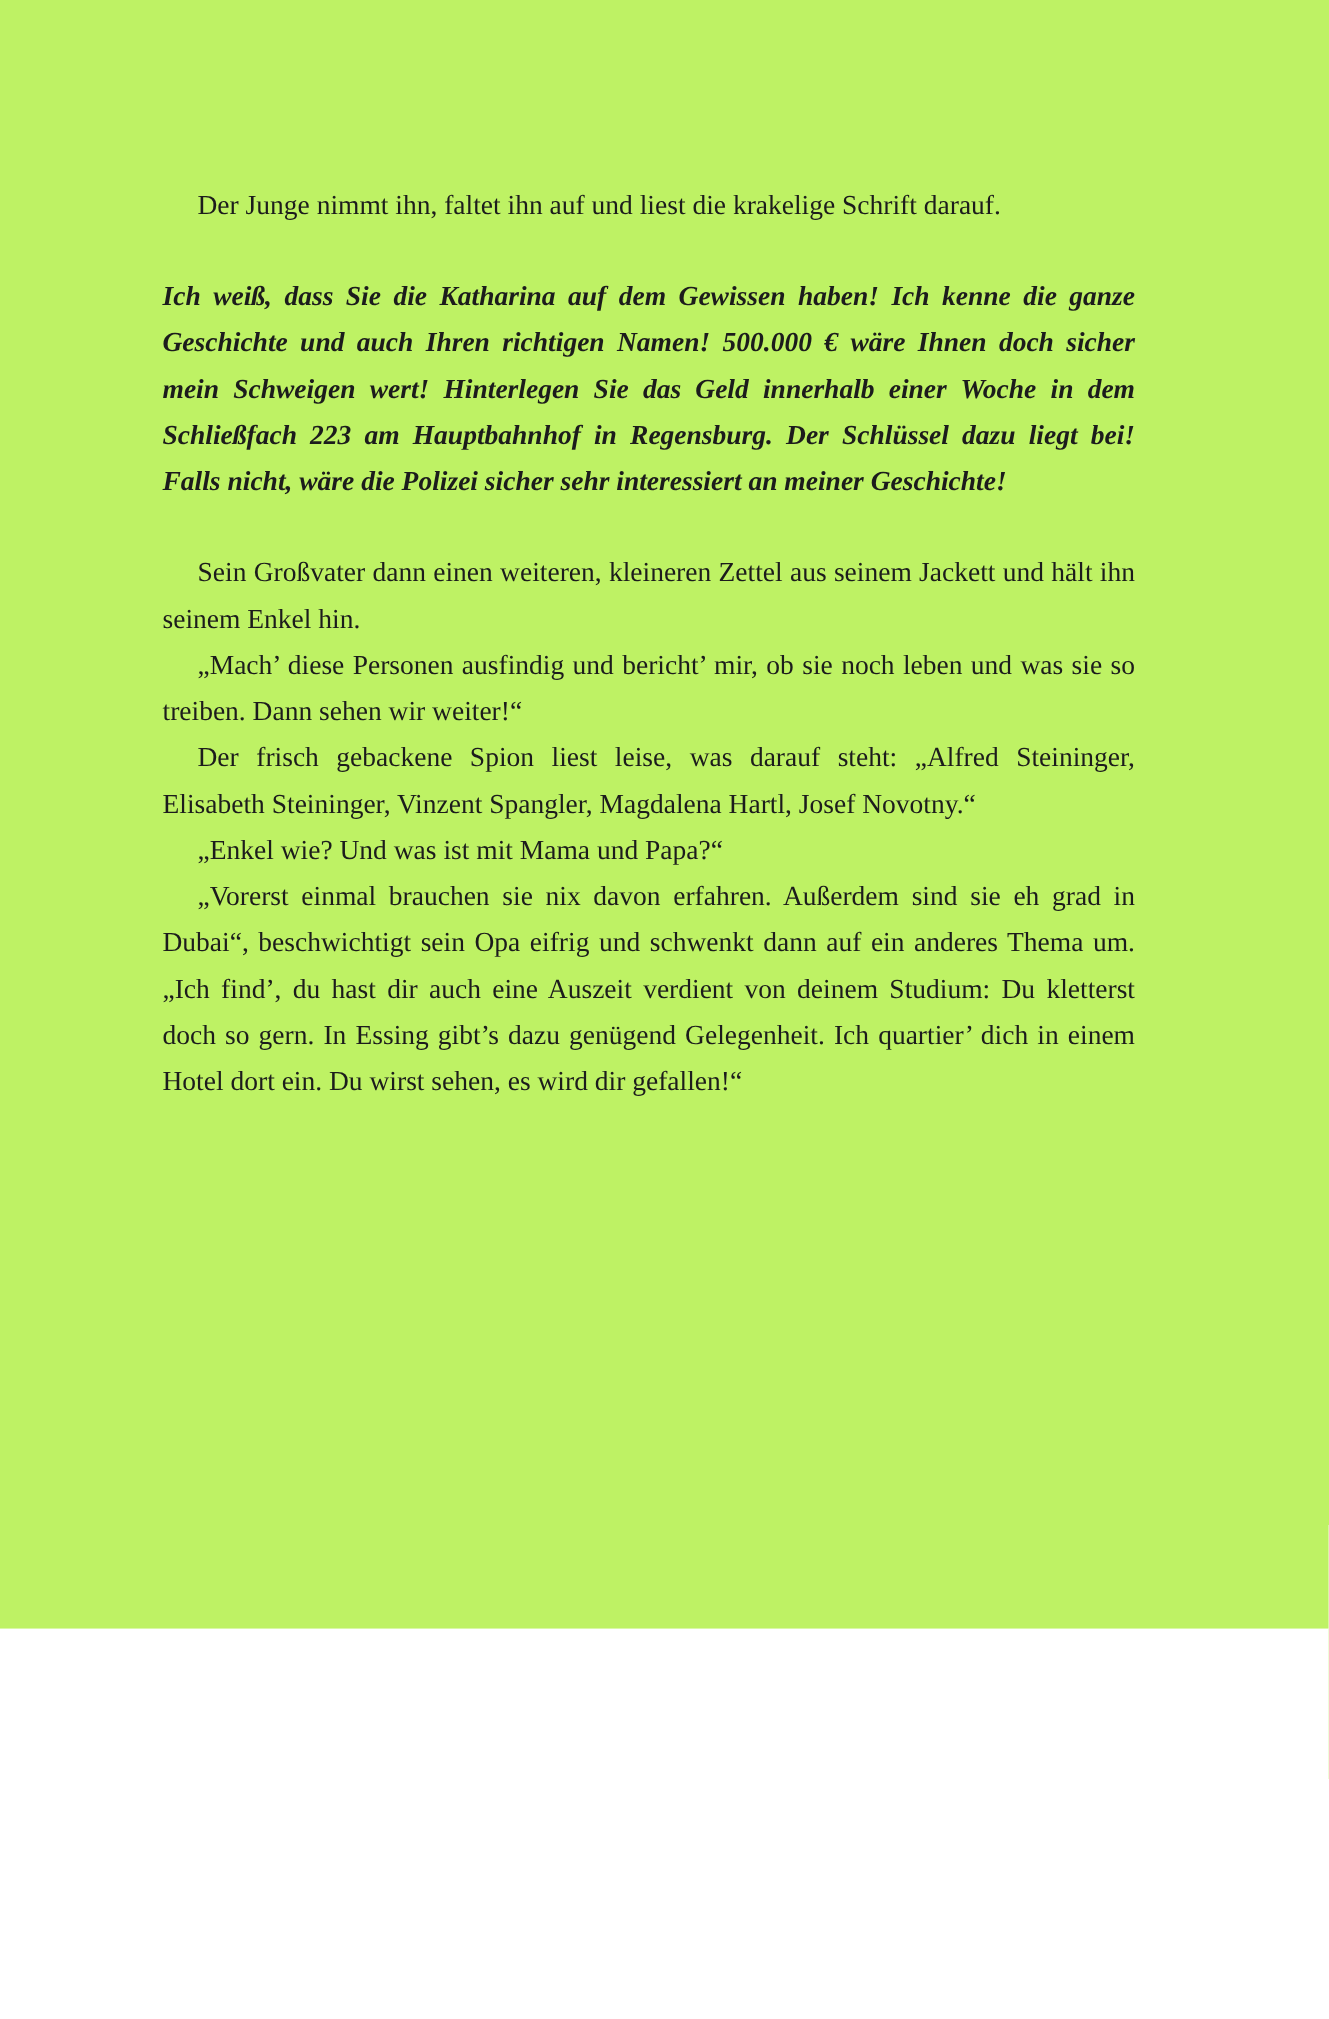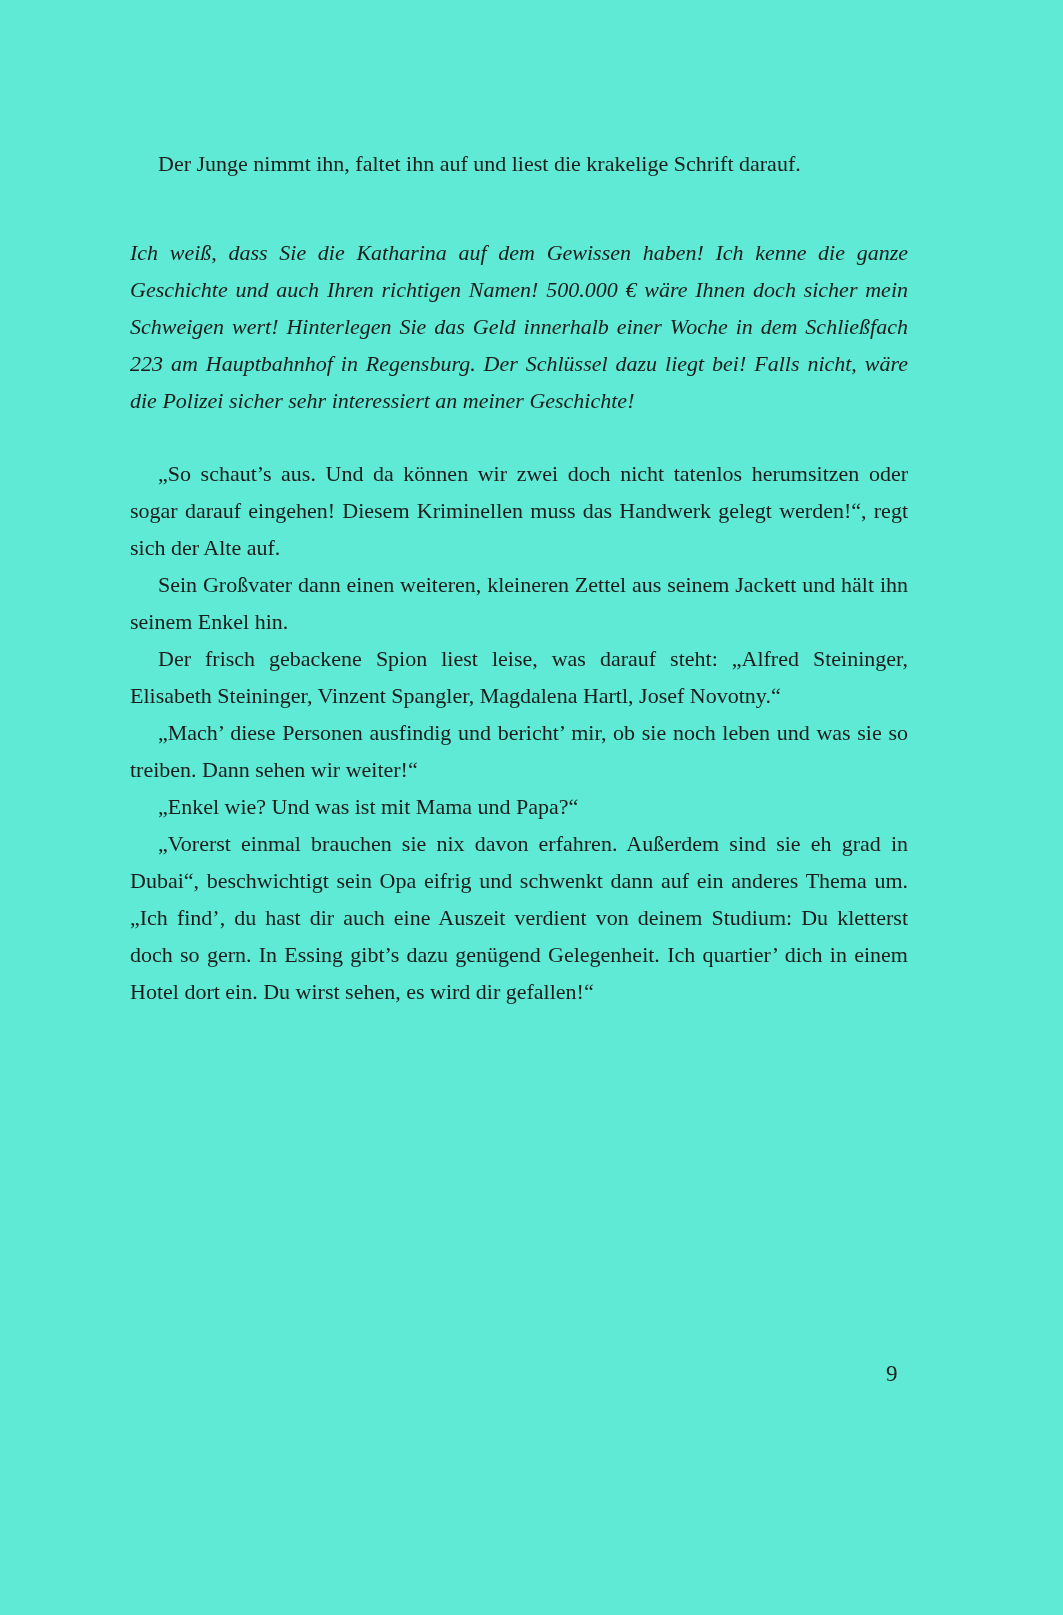--- a/index.html
+++ b/index.html
@@ -4,22 +4,22 @@
 <style>
   * { box-sizing: border-box; }
   html, body {
     margin: 0;
     padding: 0;
     background: #ffffff;
   }
   .book-page {
     position: relative;
     width: 1063px;
-    height: 1615px;
-    background: #5eead4;
+    height: 1303px;
+    background: #bef264;
     color: #1c1c1c;
     font-family: "Liberation Serif", "DejaVu Serif", serif;
     overflow: hidden;
   }
   .text-block {
     position: absolute;
     left: 130px;
     top: 145px;
     width: 778px;
     font-size: 22px;
@@ -28,40 +28,40 @@
     hyphens: auto;
     -webkit-hyphens: auto;
   }
   .text-block p {
     margin: 0;
     text-indent: 28px;
   }
   .text-block p.letter {
     font-style: italic;
     text-indent: 0;
-    margin-top: 52px;
+    margin-top: 36px;
     margin-bottom: 36px;
+    font-weight: bold;
   }
   .page-number {
     position: absolute;
     left: 886px;
     top: 1362px;
     font-size: 23px;
     line-height: 1;
     color: #1c1c1c;
   }
 </style>
 </head>
 <body>
 
 <div class="book-page">
   <div class="text-block">
     <p>Der Junge nimmt ihn, faltet ihn auf und liest die krakelige Schrift darauf.</p>
     <p class="letter">Ich weiß, dass Sie die Katharina auf dem Gewissen haben! Ich kenne die ganze Geschichte und auch Ihren richtigen Namen! 500.000 € wäre Ihnen doch sicher mein Schweigen wert! Hinterlegen Sie das Geld innerhalb einer Woche in dem Schließfach 223 am Hauptbahnhof in Regensburg. Der Schlüssel dazu liegt bei! Falls nicht, wäre die Polizei sicher sehr interessiert an meiner Geschichte!</p>
-    <p>„So schaut’s aus. Und da können wir zwei doch nicht tatenlos herumsitzen oder sogar darauf eingehen! Diesem Kriminellen muss das Handwerk gelegt werden!“, regt sich der Alte auf.</p>
     <p>Sein Großvater dann einen weiteren, kleineren Zettel aus seinem Jackett und hält ihn seinem Enkel hin.</p>
+    <p>„Mach’ diese Personen ausfindig und bericht’ mir, ob sie noch leben und was sie so treiben. Dann sehen wir weiter!“</p>
     <p>Der frisch gebackene Spion liest leise, was darauf steht: „Alfred Steininger, Elisabeth Steininger, Vinzent Spangler, Magdalena Hartl, Josef Novotny.“</p>
-    <p>„Mach’ diese Personen ausfindig und bericht’ mir, ob sie noch leben und was sie so treiben. Dann sehen wir weiter!“</p>
     <p>„Enkel wie? Und was ist mit Mama und Papa?“</p>
     <p>„Vorerst einmal brauchen sie nix davon erfahren. Außerdem sind sie eh grad in Dubai“, beschwichtigt sein Opa eifrig und schwenkt dann auf ein anderes Thema um. „Ich find’, du hast dir auch eine Auszeit verdient von deinem Studium: Du kletterst doch so gern. In Essing gibt’s dazu genügend Gelegenheit. Ich quartier’ dich in einem Hotel dort ein. Du wirst sehen, es wird dir gefallen!“</p>
   </div>
   <div class="page-number">9</div>
 </div>
 
 </body></html>

